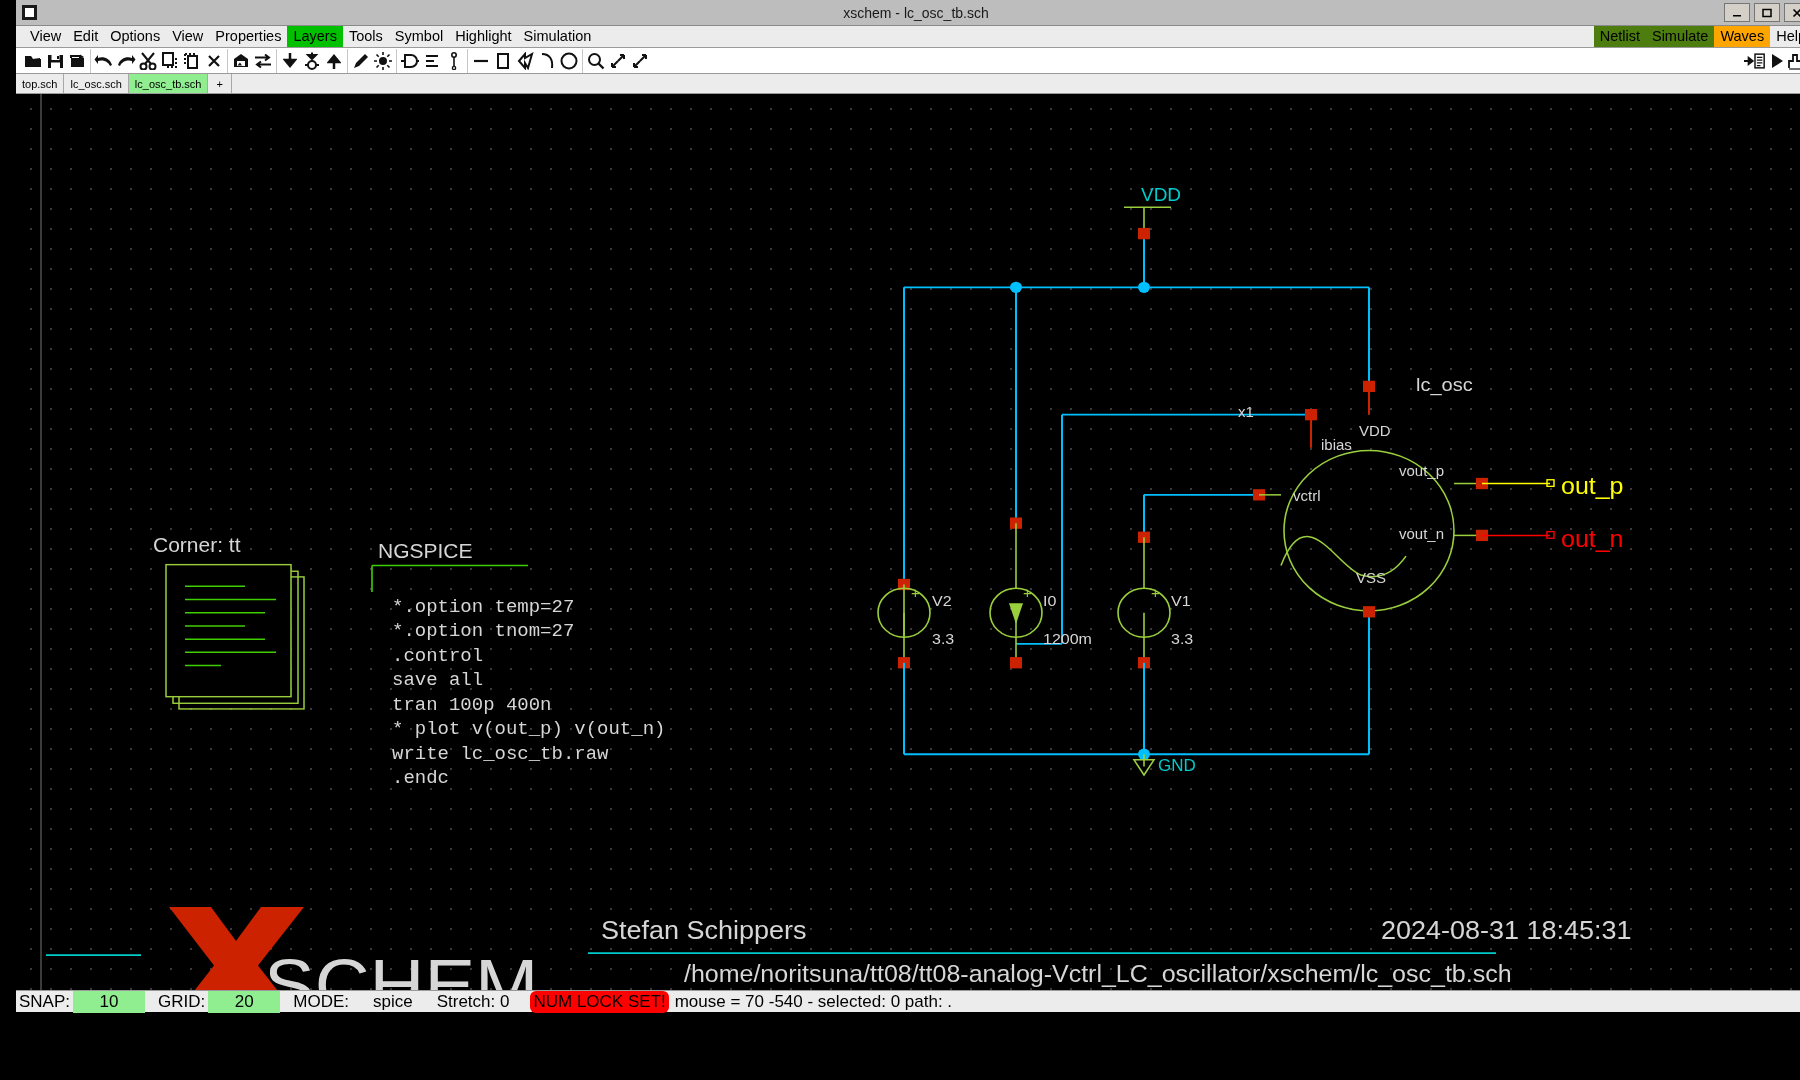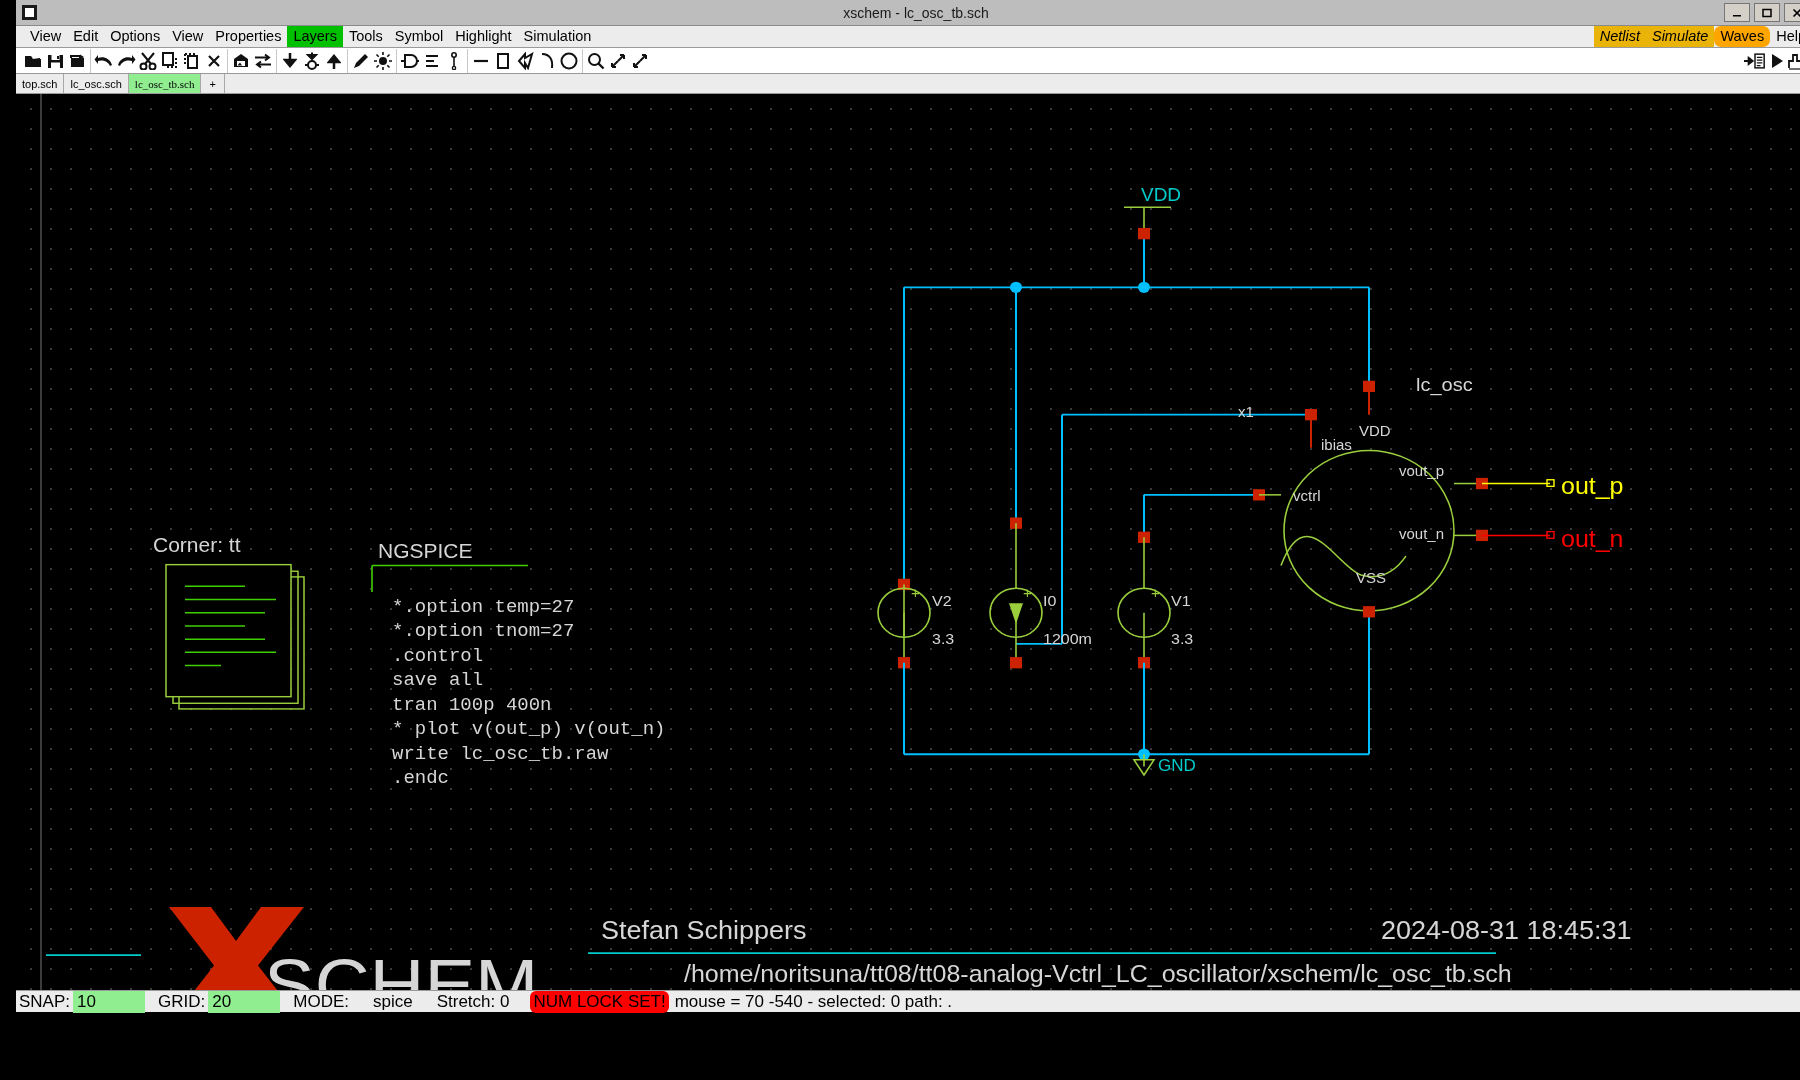--- a/index.html
+++ b/index.html
@@ -76,22 +76,22 @@
     padding-left: 8px;
   }
   #menubar .menu-item {
     padding: 1px 6px;
     cursor: pointer;
     white-space: nowrap;
     line-height: 19px;
   }
   #menubar .spacer { flex: 1 1 auto; }
   #menubar .menu-item.hl-green { background: #00c000; color: #000; }
-  #menubar .menu-item.hl-darkgreen { background: #eab308; color: #000; font-style: italic; }
-  #menubar .menu-item.hl-orange { background: #ffa500; color: #000; border-radius: 7px; }
+  #menubar .menu-item.hl-darkgreen { background: #4d7c0f; color: #000; }
+  #menubar .menu-item.hl-orange { background: #ffa500; color: #000; }
   #menubar .right-group { display: flex; padding-right: 4px; }
 
   
   #toolbar {
     height: 26px;
     background: #ffffff;
     border-bottom: 1px solid #9a9a9a;
     display: flex;
     align-items: center;
     flex: 0 0 26px;
@@ -129,21 +129,21 @@
     font-size: 11px;
     color: #000;
   }
   #tabbar .tab {
     padding: 0 6px;
     display: flex; align-items: center;
     border-right: 1px solid #a8a8a8;
     cursor: pointer;
     white-space: nowrap;
   }
-  #tabbar .tab.active { background: #90ee90; font-family: Liberation Serif, serif; }
+  #tabbar .tab.active { background: #90ee90; }
   #tabbar .tab-add {
     padding: 0 8px;
     display: flex; align-items: center;
     border-right: 1px solid #a8a8a8;
     cursor: pointer;
   }
 
   
   #canvas-wrap {
     position: relative;
@@ -178,20 +178,21 @@
     color: #000;
     padding-left: 0;
     white-space: nowrap;
   }
   #statusbar .sb-label { padding: 0 3px; }
   #statusbar .sb-val-green {
     background: #90ee90;
     min-width: 72px;
     padding: 1px 4px;
     margin-right: 10px;
+    text-align: center;
   }
   #statusbar .sb-numlock {
     background: #ff0000;
     color: #000;
     padding: 1px 3px;
     font-weight: normal;
     border-radius: 6px;
   }
   #statusbar .sb-gap { display: inline-block; width: 18px; }
 </style>

